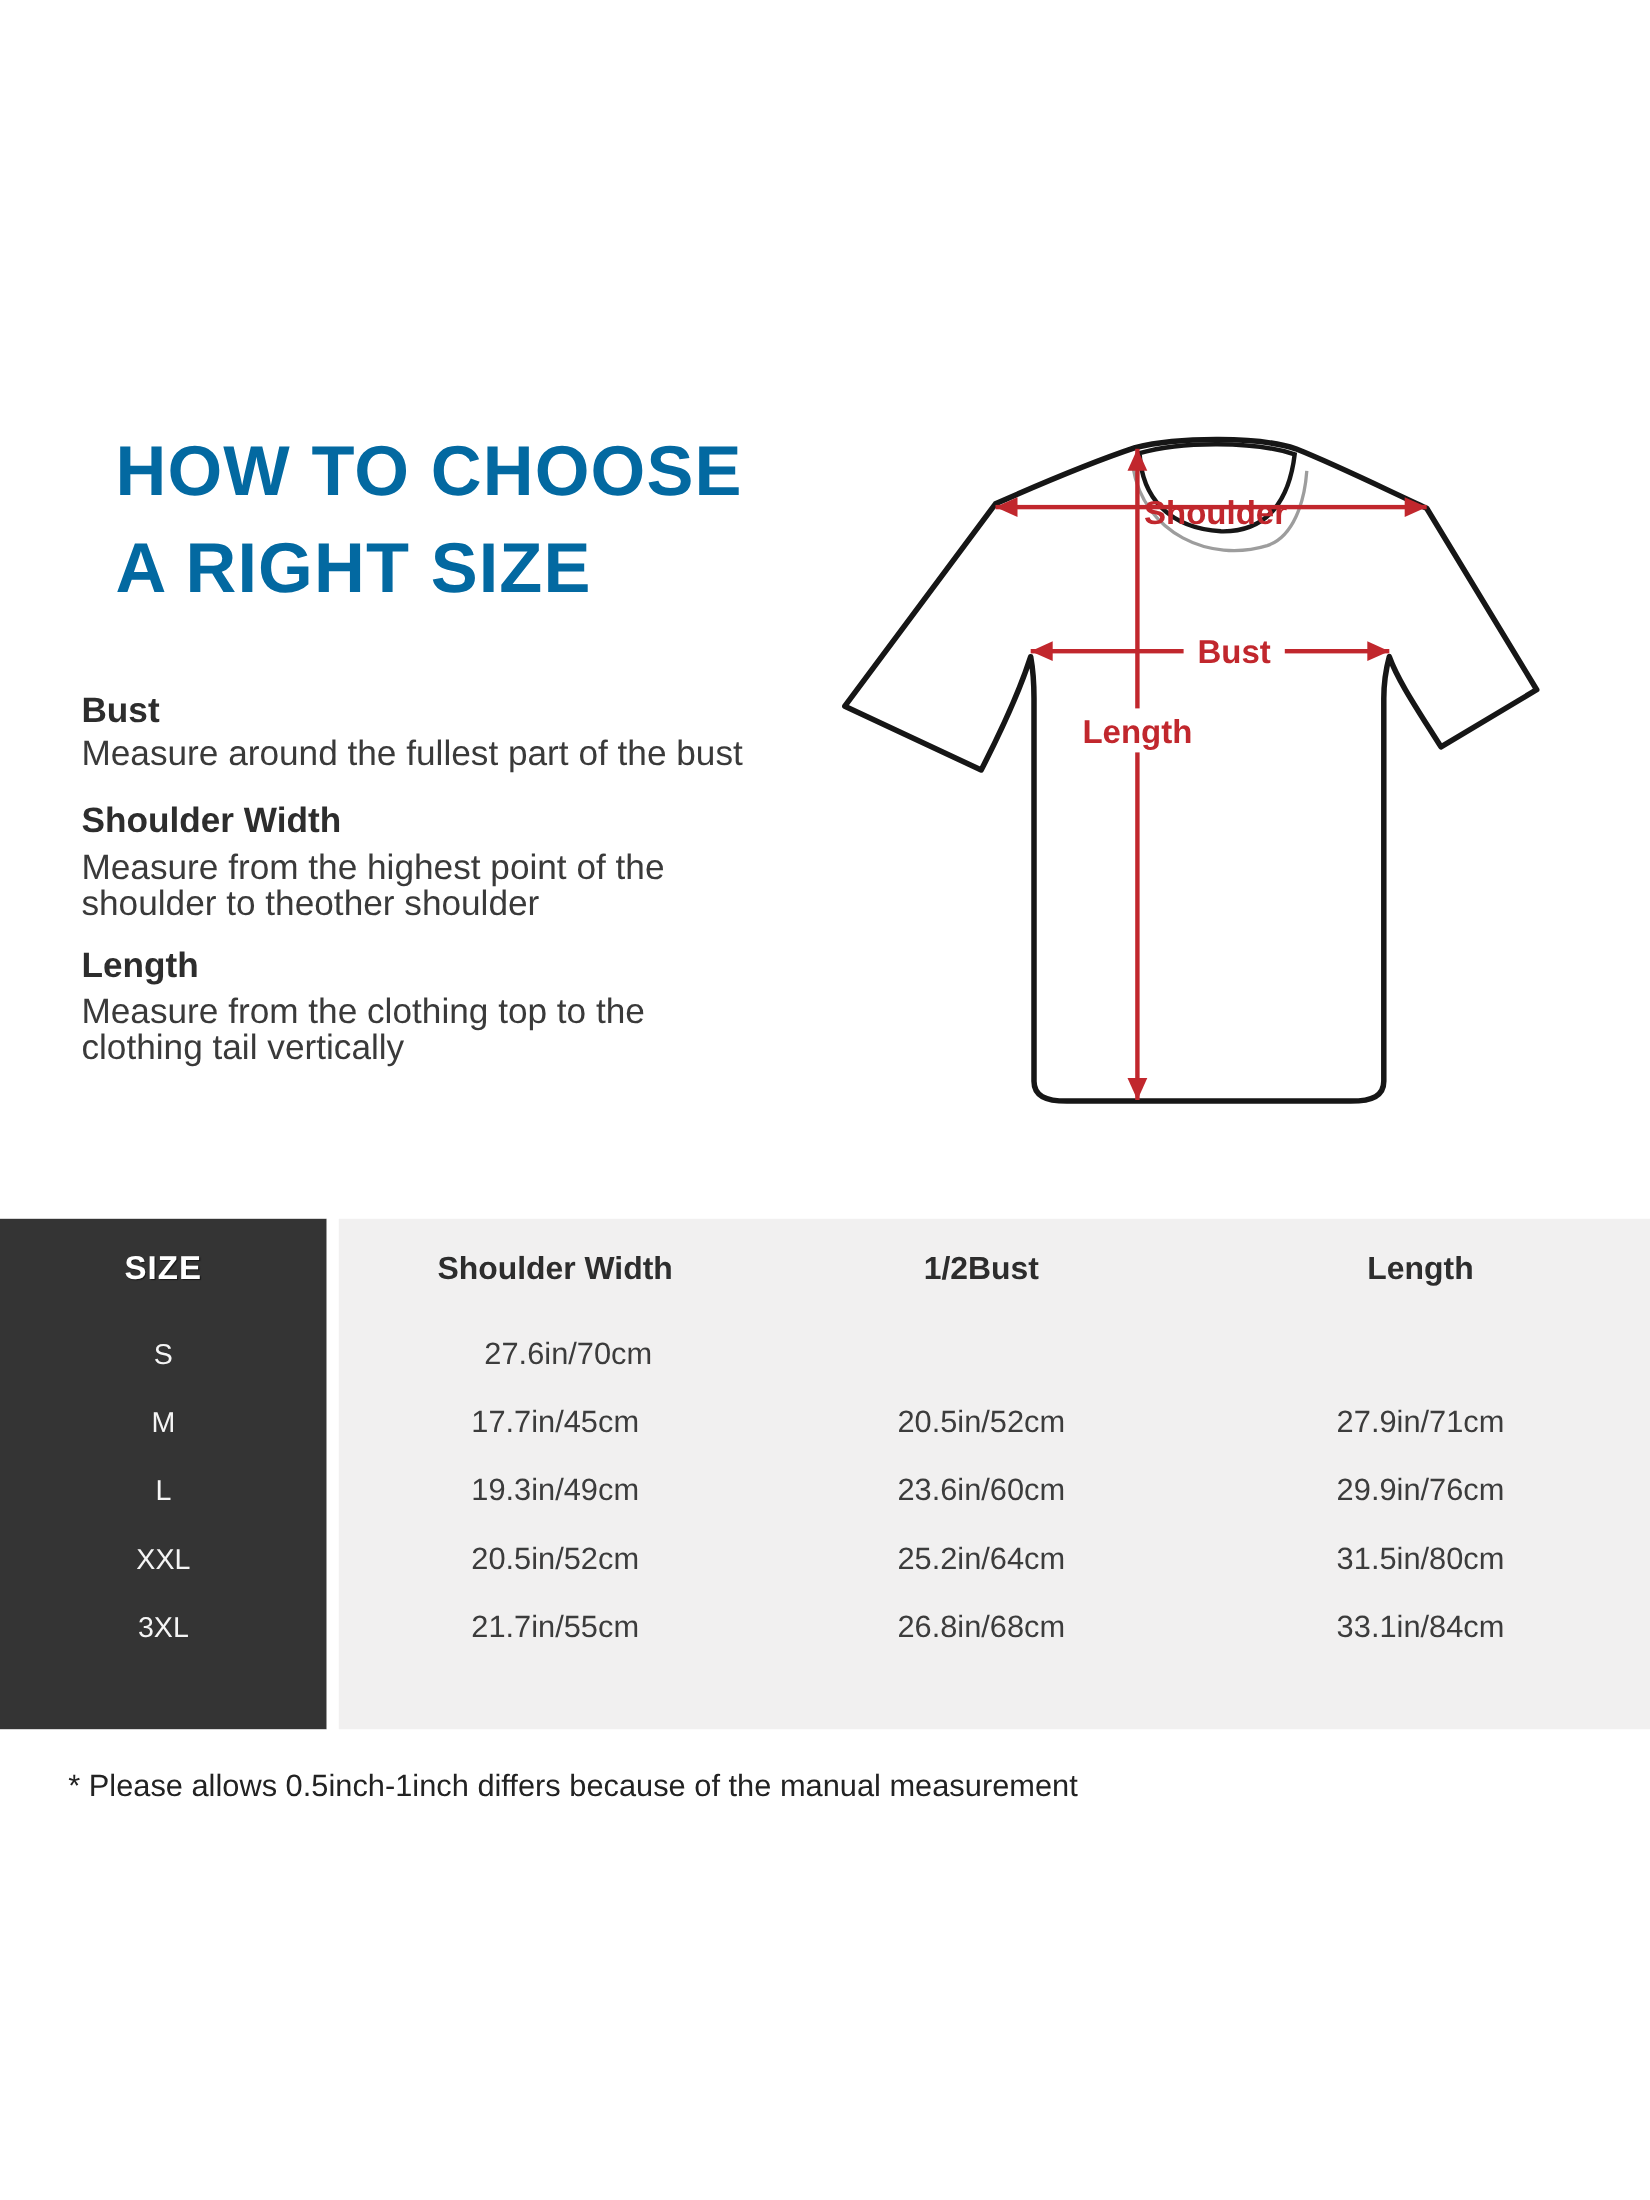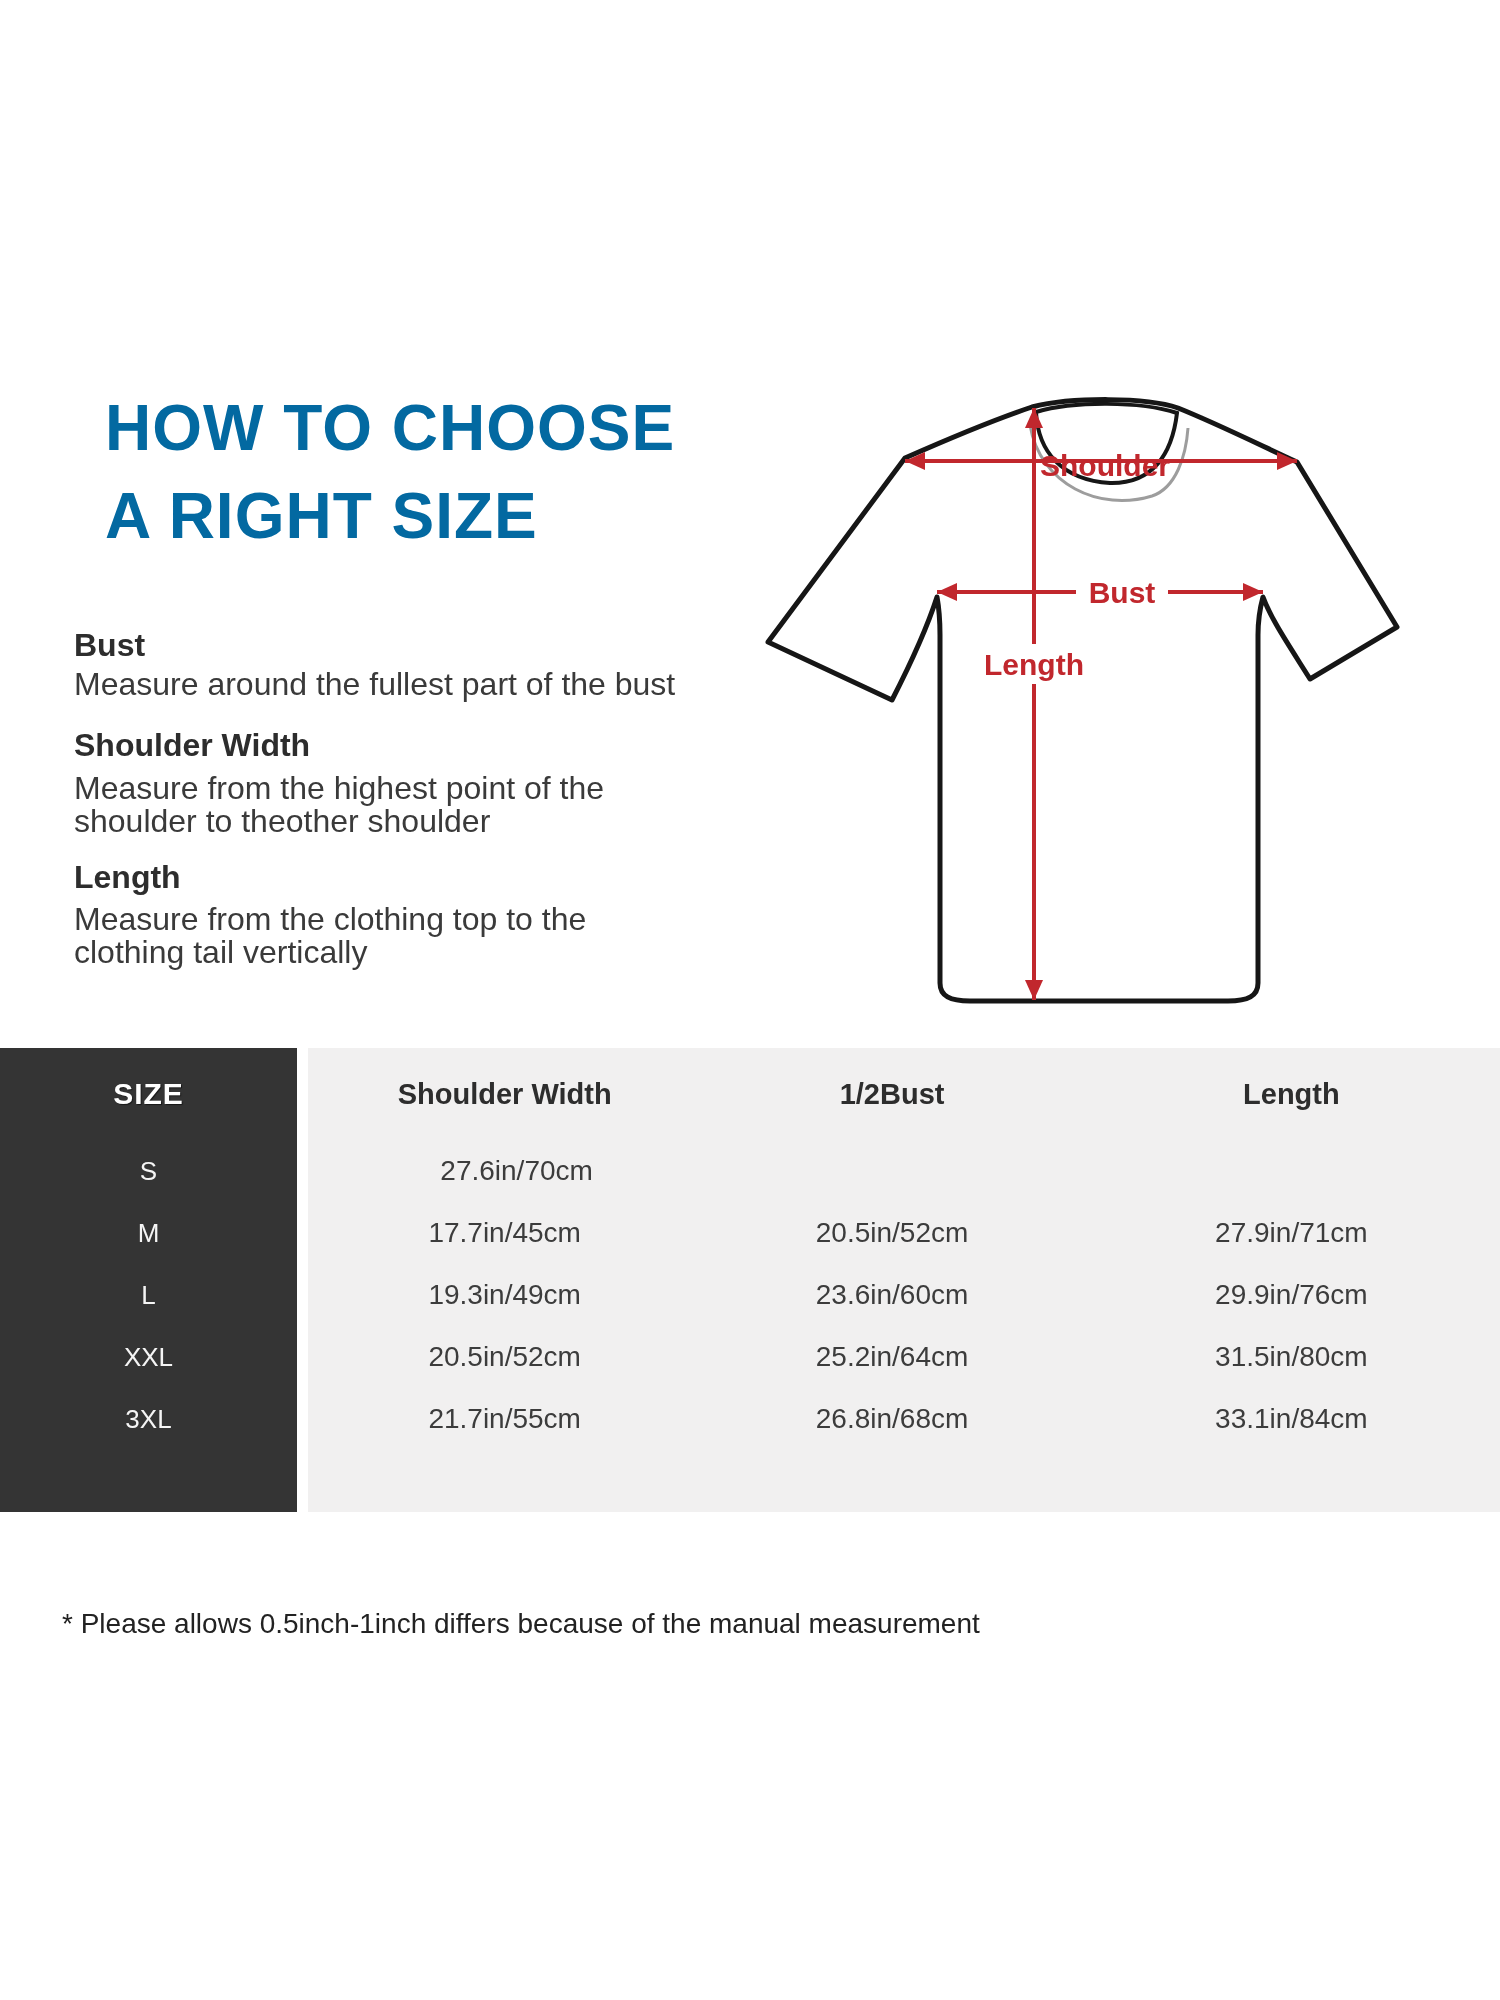--- a/index.html
+++ b/index.html
@@ -23,21 +23,21 @@
     font-size:32px;color:#3a3a3a;line-height:33px;white-space:pre-line;
   }
   #h-bust{top:627px;}  #p-bust{top:668px;}
   #h-shoulder{top:727px;} #p-shoulder{top:772px;}
   #h-length{top:859px;} #p-length{top:903px;}
   
   #diagram{position:absolute;left:600px;top:280px;width:850px;height:800px;}
   .red-label{font-family:"Liberation Sans",sans-serif;font-weight:bold;}
   
   #size-table{
-    position:absolute;left:0;top:1048px;width:1500px;height:464px;
+    position:absolute;left:0;top:1108px;width:1500px;height:464px;
     display:flex;flex-direction:row;
   }
   #size-col{
     width:297px;flex:0 0 297px;background:#343434;color:#ffffff;
     display:flex;flex-direction:column;
   }
   #table-gap{width:11px;flex:0 0 11px;background:#ffffff;}
   #value-cols{flex:1;background:#f1f0f0;display:flex;flex-direction:column;}
   .t-row{height:62px;flex:0 0 62px;display:flex;align-items:center;}
   .t-header-row{height:92px;flex:0 0 92px;display:flex;align-items:center;}

